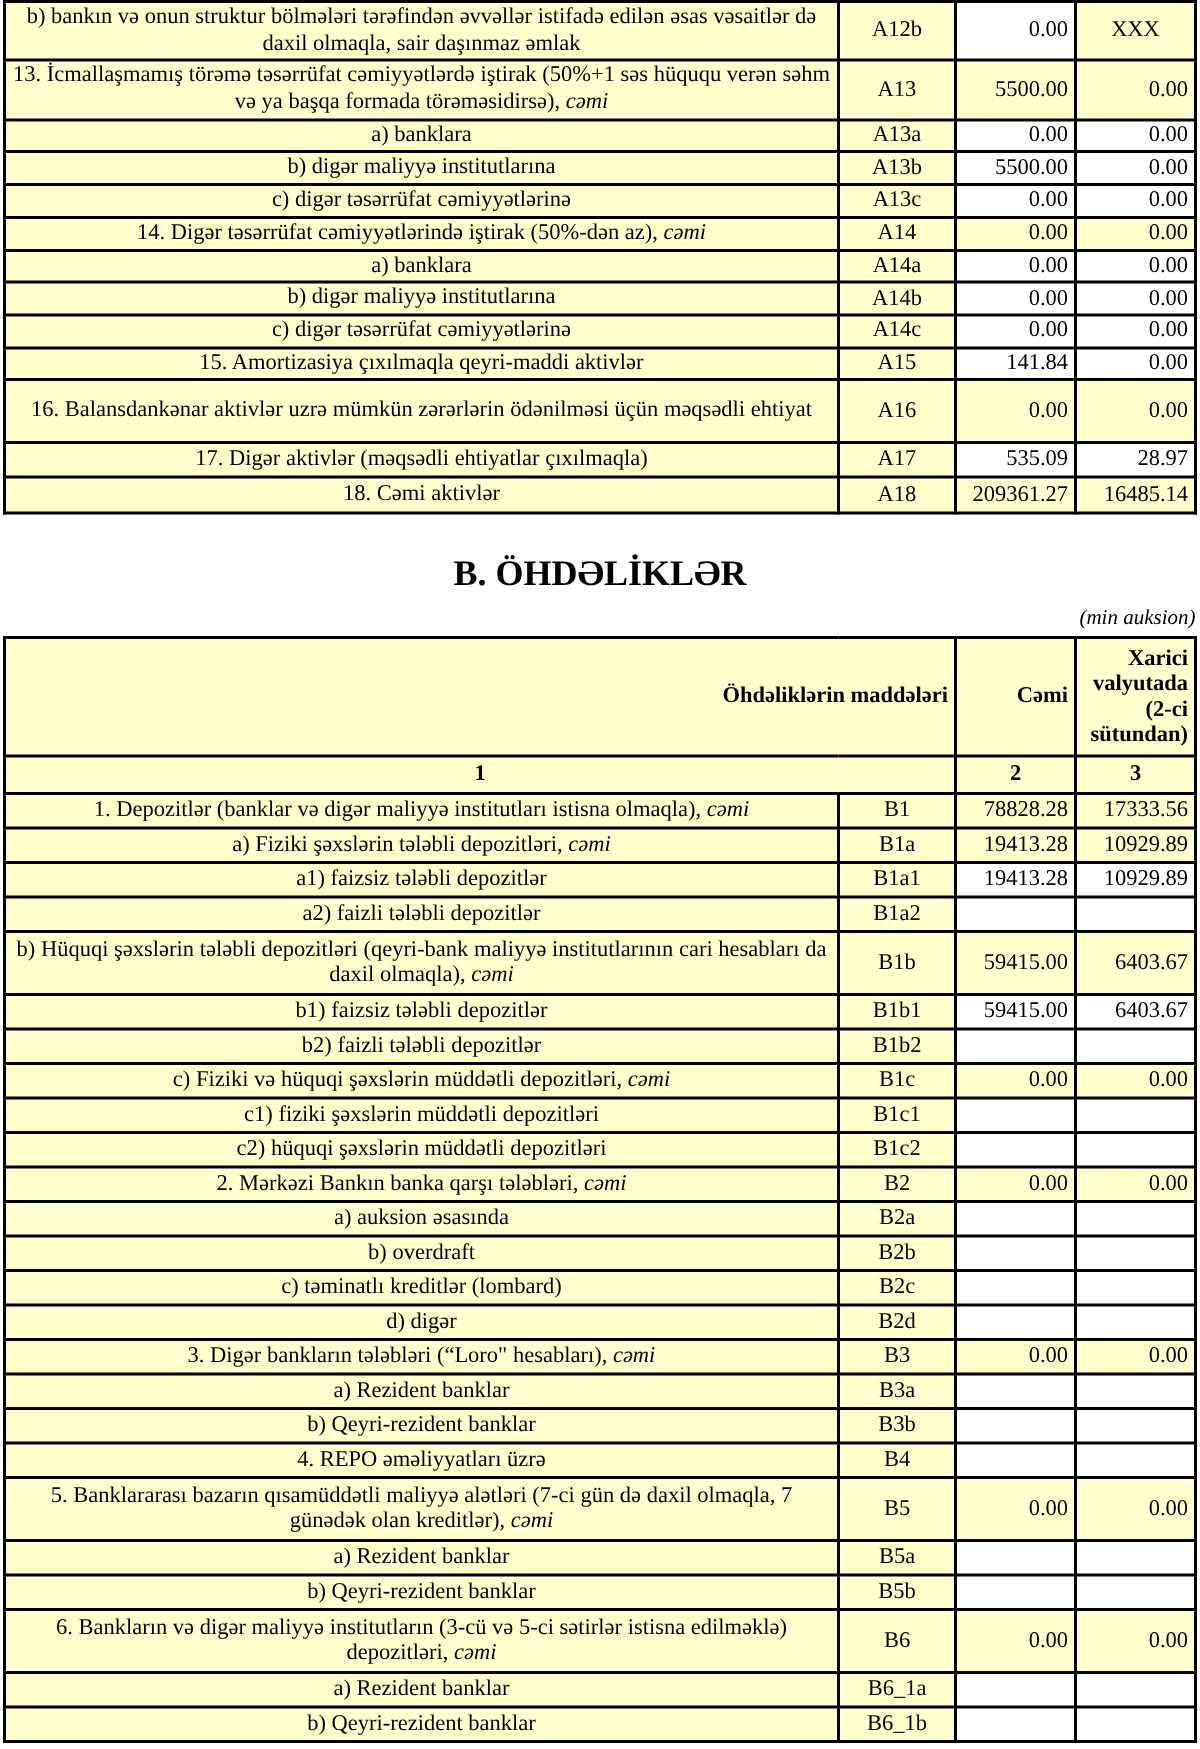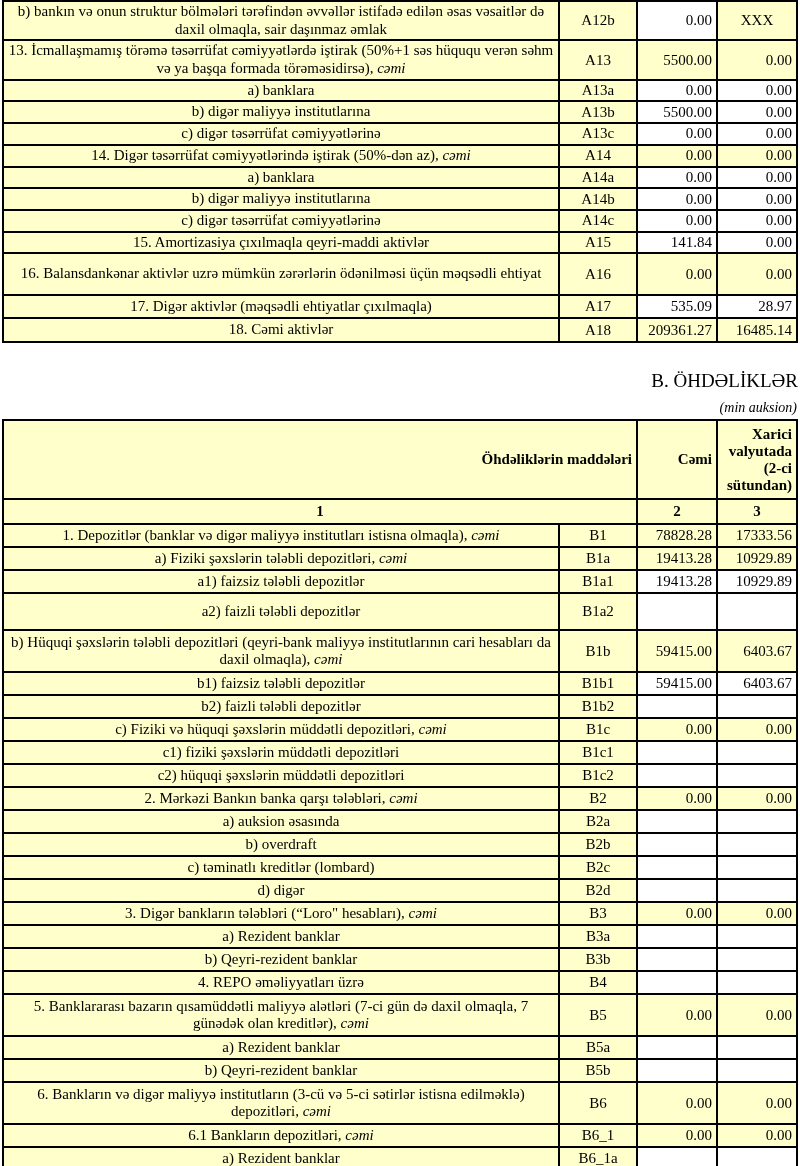--- a/index.html
+++ b/index.html
@@ -31,23 +31,23 @@
   }
   td.lbl { text-align: center; line-height: 1.18; }
   td.ind1 { padding-left: 16px; }
   td.ind2 { padding-left: 42px; }
   td.code { text-align: center; }
   td.val  { text-align: right; padding-right: 3px; }
   .wht    { background: #ffffff !important; }
   .b      { font-weight: bold; }
   .ctr    { text-align: center !important; }
   h2.section-title {
-    text-align: right;
-    font-size: 19px;
-    font-weight: normal;
+    text-align: center;
+    font-size: 24px;
+    font-weight: bold;
     margin: 27px 0 8px 0;
   }
   .unit-note {
     text-align: right;
     font-style: italic;
     font-size: 14px;
     margin: 0 1px 3px 0;
   }
   tr.hdr-row th { height: 75px; text-align: right; font-weight: bold; line-height: 1.12; margin-top: 44px; }
   tr.nums-row th { height: 21px; text-align: center; font-weight: bold; }
@@ -181,21 +181,21 @@
           <td class="code">B1a</td>
           <td class="val">19413.28</td>
           <td class="val">10929.89</td>
         </tr>
         <tr style="height: 23px;">
           <td class="lbl ind2"><span>a1) faizsiz tələbli depozitlər</span></td>
           <td class="code">B1a1</td>
           <td class="val wht">19413.28</td>
           <td class="val wht">10929.89</td>
         </tr>
-        <tr style="height: 37px;">
+        <tr style="height: 23px;">
           <td class="lbl ind2"><span>a2) faizli tələbli depozitlər</span></td>
           <td class="code">B1a2</td>
           <td class="val wht"></td>
           <td class="val wht"></td>
         </tr>
         <tr style="height: 42px;">
           <td class="lbl ind1"><span>b) Hüquqi şəxslərin tələbli depozitləri (qeyri-bank maliyyə institutlarının cari hesabları da daxil olmaqla), </span><i>cəmi</i></td>
           <td class="code">B1b</td>
           <td class="val">59415.00</td>
           <td class="val">6403.67</td>
@@ -302,26 +302,20 @@
           <td class="val wht"></td>
           <td class="val wht"></td>
         </tr>
         <tr style="height: 42px;">
           <td class="lbl ind0"><span>6. Bankların və digər maliyyə institutların (3-cü və 5-ci sətirlər istisna edilməklə) depozitləri, </span><i>cəmi</i></td>
           <td class="code">B6</td>
           <td class="val">0.00</td>
           <td class="val">0.00</td>
         </tr>
         <tr style="height: 23px;">
-          <td class="lbl ind0"><span>6.1  Bankların depozitləri, </span><i>cəmi</i></td>
-          <td class="code">B6_1</td>
-          <td class="val">0.00</td>
-          <td class="val">0.00</td>
-        </tr>
-        <tr style="height: 23px;">
           <td class="lbl ind1"><span>a) Rezident banklar</span></td>
           <td class="code">B6_1a</td>
           <td class="val wht"></td>
           <td class="val wht"></td>
         </tr>
         <tr style="height: 23px;">
           <td class="lbl ind1"><span>b) Qeyri-rezident banklar</span></td>
           <td class="code">B6_1b</td>
           <td class="val wht"></td>
           <td class="val wht"></td>

